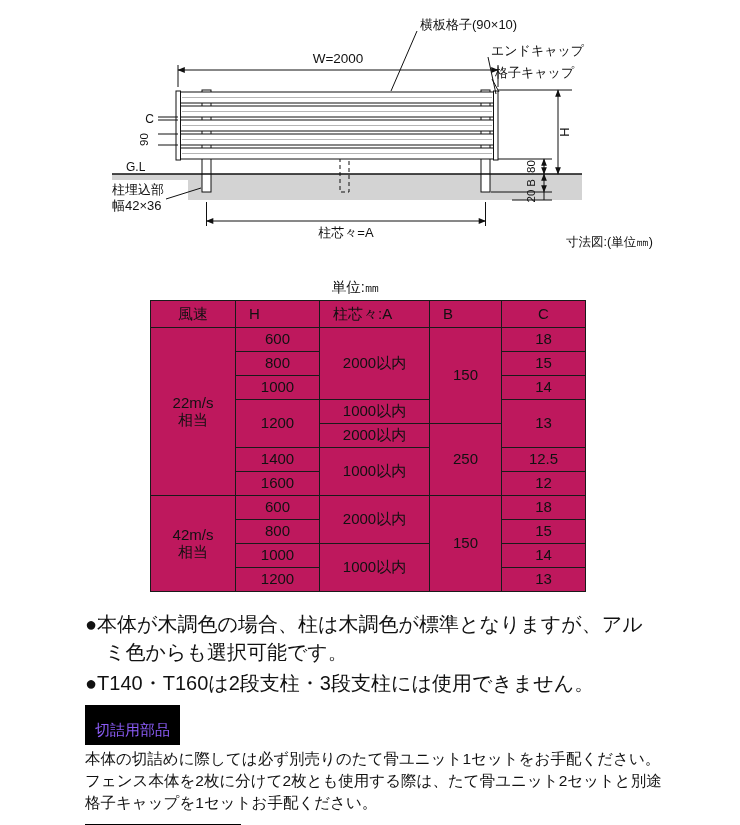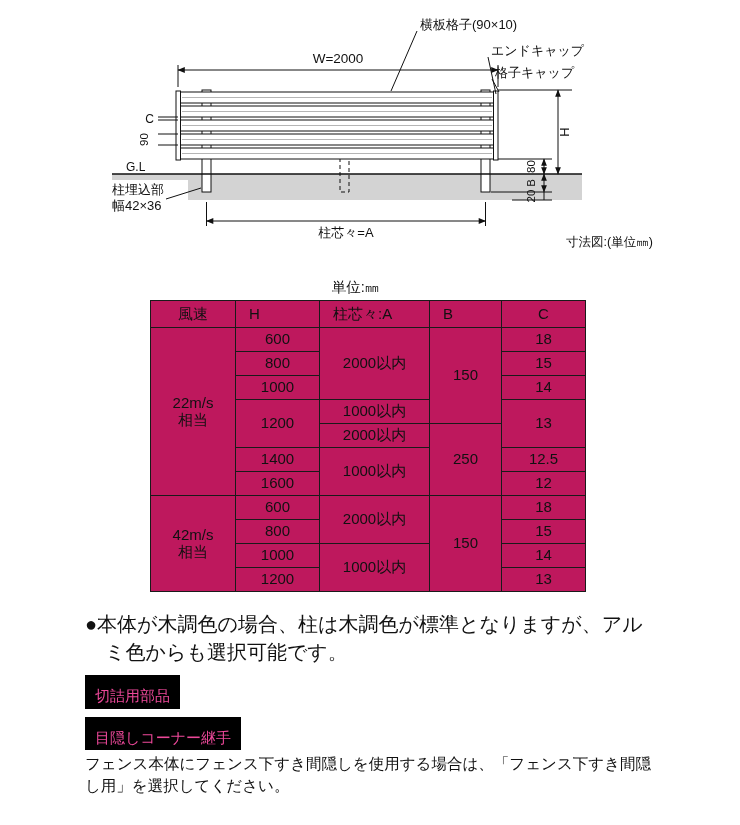--- a/index.html
+++ b/index.html
@@ -9,21 +9,21 @@
   .unit-row{width:435px;margin:8px 0 3px 150px;text-align:center;padding-right:24px;box-sizing:border-box;font-size:14.5px;}
   table.spec{border-collapse:collapse;table-layout:fixed;width:435px;margin-left:150px;}
   table.spec th,table.spec td{border:1px solid #1a1a1a;font-size:15px;font-weight:normal;text-align:center;padding:0 3px;height:23px;line-height:1.12;background:#be185d;}
   table.spec th{height:26px;}
   .al{text-align:left !important;padding-left:13px !important;}
   .windcell span{display:block;}
   .content{margin-left:85px;width:578px;}
   .notes{margin-top:18px;}
   .note{margin:0 0 2px 0;padding-left:1em;text-indent:-1em;font-size:20px;line-height:1.42;}
   .section{margin-top:8px;}
-  .section-title{display:inline-block;background:#000;color:#ec4899;font-size:15px;line-height:1.25;padding:12px 10px 3px;}
+  .section-title{display:inline-block;background:#000;color:#8b5cf6;font-size:15px;line-height:1.25;padding:18px 10px 3px;font-family:Liberation Mono, monospace;}
   .section-body{margin:3px 0 10px 0;font-size:15.5px;line-height:1.42;}
 </style>
 </head>
 <body>
 
 <div class="page">
 
   
   <svg viewBox="0 0 740 262" width="740" height="262" xmlns="http://www.w3.org/2000/svg">
     <defs>
@@ -196,24 +196,26 @@
         <td>1200</td>
         <td>13</td>
       </tr>
     </tbody>
   </table>
 
   
   <div class="content">
     <div class="notes">
       <p class="note">●本体が木調色の場合、柱は木調色が標準となりますが、アルミ色からも選択可能です。</p>
+      <p class="note">●T140・T160は2段支柱・3段支柱には使用できません。</p>
     </div>
 
     <div class="section">
       <div class="section-title">切詰用部品</div>
+      <p class="section-body">本体の切詰めに際しては必ず別売りのたて骨ユニット1セットをお手配ください。フェンス本体を2枚に分けて2枚とも使用する際は、たて骨ユニット2セットと別途格子キャップを1セットお手配ください。</p>
     </div>
 
     <div class="section">
       <div class="section-title">目隠しコーナー継手</div>
       <p class="section-body">フェンス本体にフェンス下すき間隠しを使用する場合は、「フェンス下すき間隠し用」を選択してください。</p>
     </div>
   </div>
 
 </div>
 

